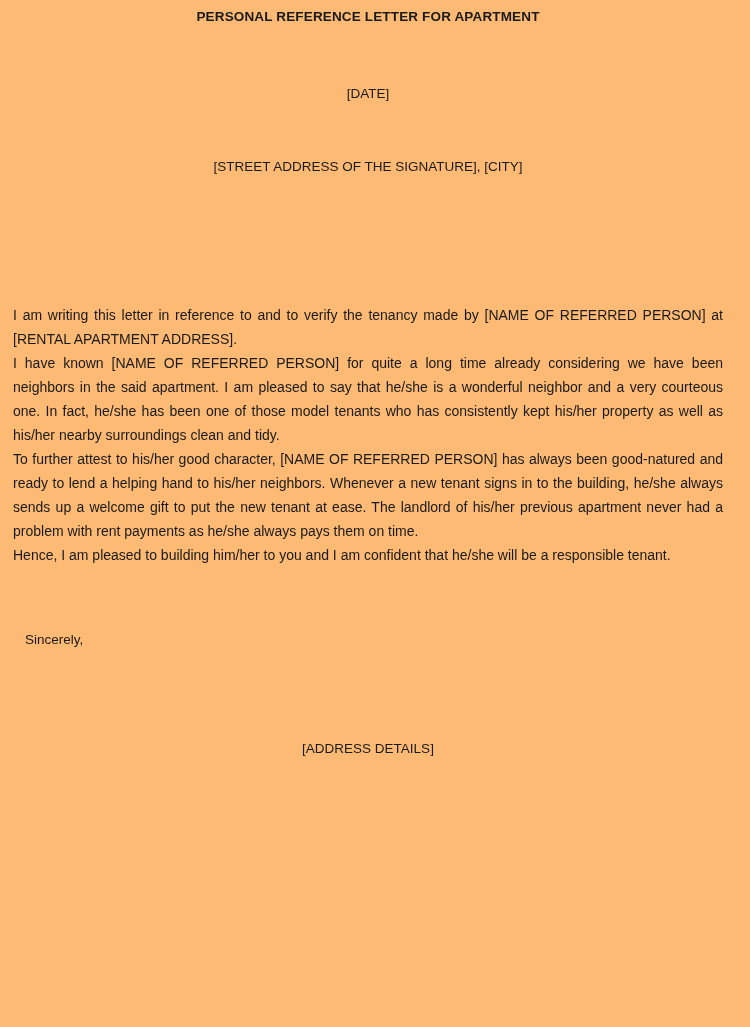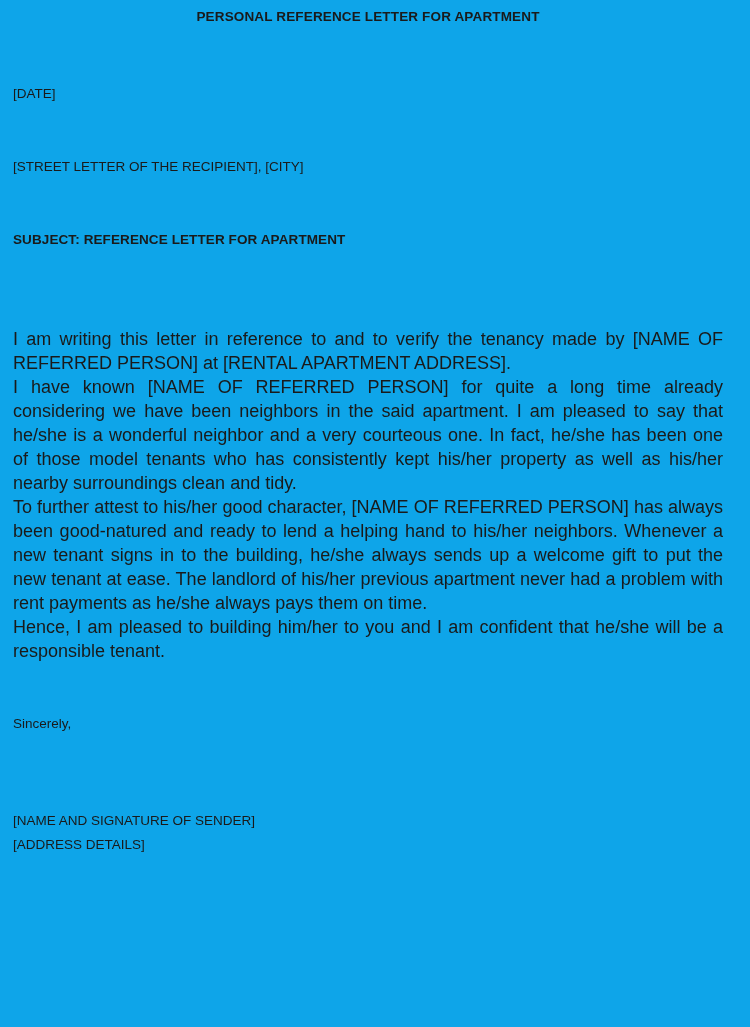--- a/index.html
+++ b/index.html
@@ -11,21 +11,21 @@
     width: 750px;
     height: 1027px;
     font-family: "Liberation Sans", sans-serif;
     color: #1a1a1a;
     -webkit-font-smoothing: antialiased;
   }
   .page {
     position: relative;
     width: 750px;
     height: 1027px;
-    background: #0ea5e9;
+    background: #fdba74;
     box-sizing: border-box;
     padding: 0 27px 8px 13px;
     overflow: hidden;
   }
   .doc-title {
     text-align: center;
     font-weight: bold;
     font-size: 13.5px;
     letter-spacing: 0.15px;
     margin: 0;
@@ -37,86 +37,85 @@
   .spacer-sm { height: 26px; }
   .spacer-sig { height: 73px; }
 
   .line-block {
     font-size: 13.5px;
     line-height: 24px;
     margin: 0;
   }
   .line-block div {
     white-space: nowrap;
+    text-align: center;
   }
   .subject {
     font-size: 13.5px;
     line-height: 24px;
     font-weight: bold;
     margin: 0;
     letter-spacing: 0.1px;
   }
   .salutation {
     font-size: 13.5px;
     line-height: 24px;
     margin: 0;
   }
   .para {
-    font-size: 18px;
+    font-size: 14px;
     line-height: 24px;
     margin: 0;
     text-align: justify;
     text-justify: inter-word;
   }
   .para + .para { }
   .closing {
     font-size: 13.5px;
     line-height: 24px;
-    margin: 0;
+    margin: 12px;
   }
 </style>
 </head>
 <body>
 
 <div class="page">
 
   <h1 class="doc-title">PERSONAL REFERENCE LETTER FOR APARTMENT</h1>
 
   <div class="spacer-lg"></div>
 
   <div class="line-block">
     <div>[DATE]</div>
   </div>
 
   <div class="spacer-md"></div>
 
   <div class="line-block">
-    <div>[STREET LETTER OF THE RECIPIENT], [CITY]</div>
+    <div>[STREET ADDRESS OF THE SIGNATURE], [CITY]</div>
   </div>
 
   <div class="spacer-md"></div>
 
-  <div class="subject">SUBJECT: REFERENCE LETTER FOR APARTMENT</div>
 
   <div class="spacer-md"></div>
 
 
   <div class="spacer-sm"></div>
 
   <div>
     <p class="para">I am writing this letter in reference to and to verify the tenancy made by [NAME OF REFERRED PERSON] at [RENTAL APARTMENT ADDRESS].</p>
     <p class="para">I have known [NAME OF REFERRED PERSON] for quite a long time already considering we have been neighbors in the said apartment. I am pleased to say that he/she is a wonderful neighbor and a very courteous one. In fact, he/she has been one of those model tenants who has consistently kept his/her property as well as his/her nearby surroundings clean and tidy.</p>
     <p class="para">To further attest to his/her good character, [NAME OF REFERRED PERSON] has always been good-natured and ready to lend a helping hand to his/her neighbors. Whenever a new tenant signs in to the building, he/she always sends up a welcome gift to put the new tenant at ease. The landlord of his/her previous apartment never had a problem with rent payments as he/she always pays them on time.</p>
     <p class="para">Hence, I am pleased to building him/her to you and I am confident that he/she will be a responsible tenant.</p>
   </div>
 
   <div class="spacer-md"></div>
 
   <div class="closing">Sincerely,</div>
 
   <div class="spacer-sig"></div>
 
   <div class="line-block">
-    <div>[NAME AND SIGNATURE OF SENDER]</div>
     <div>[ADDRESS DETAILS]</div>
   </div>
 
 </div>
 
 </body></html>

